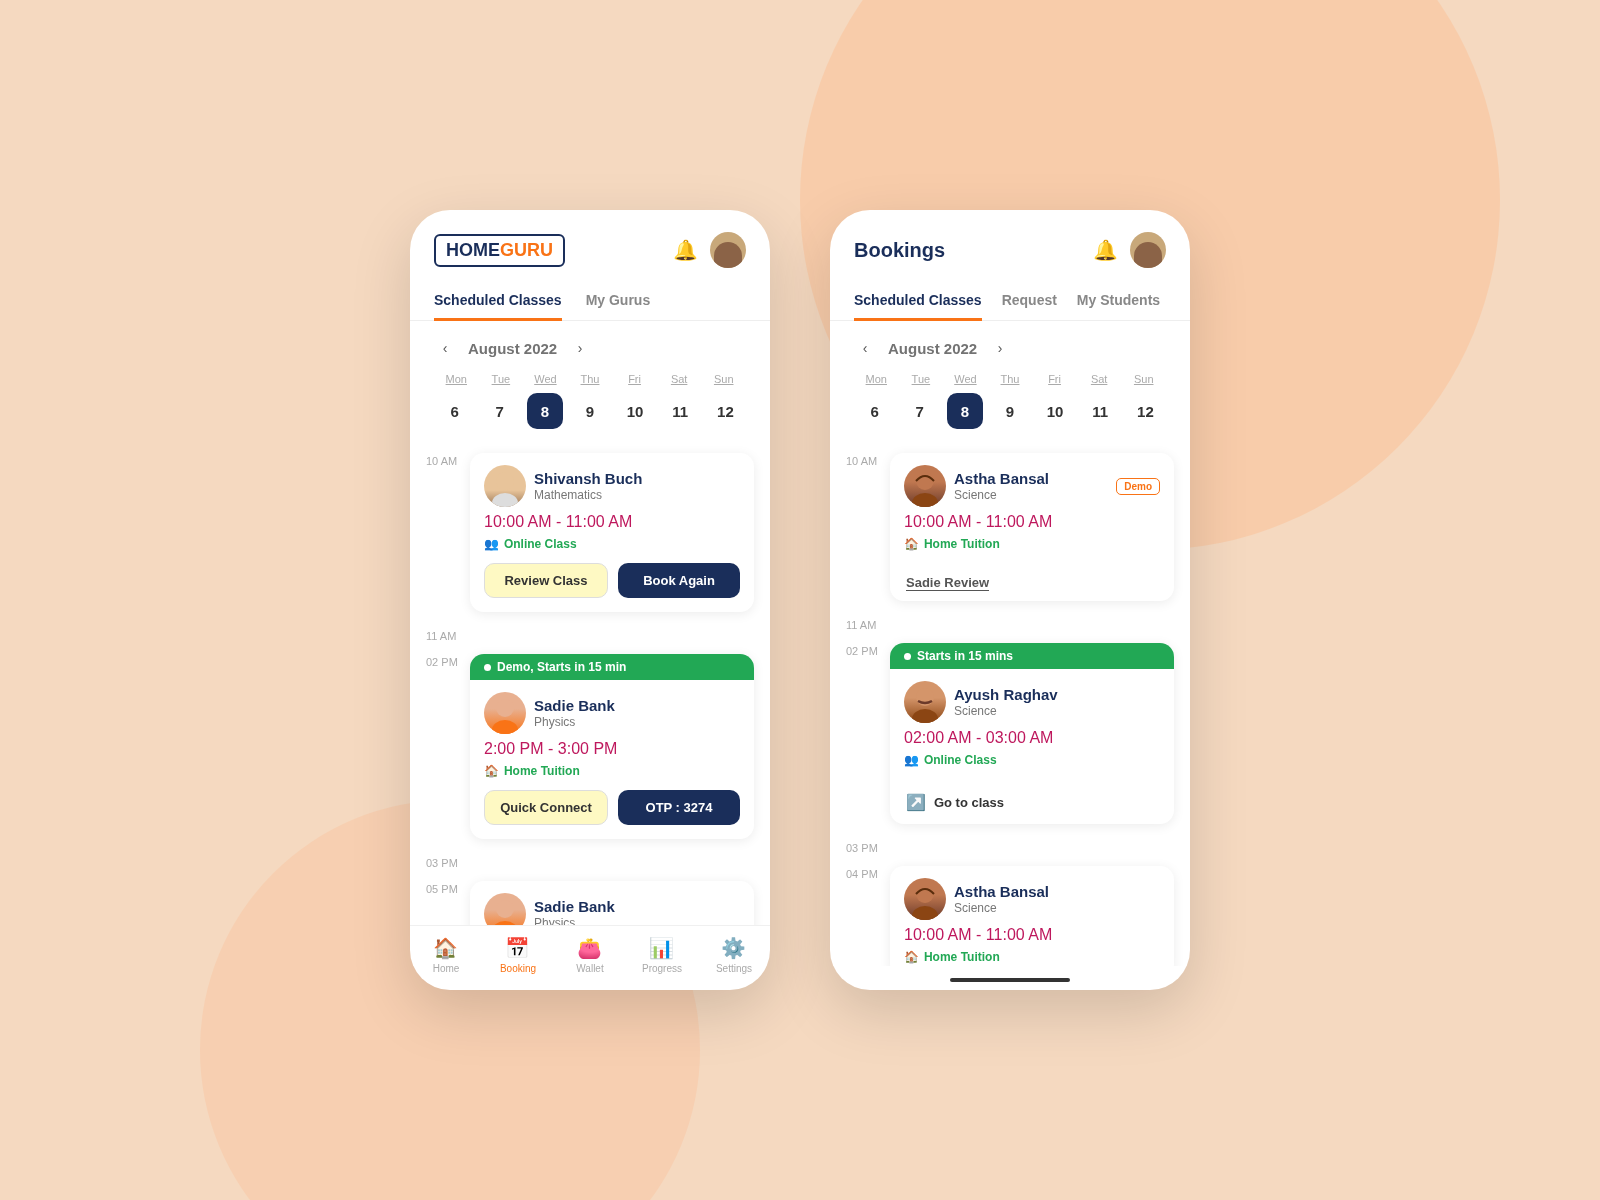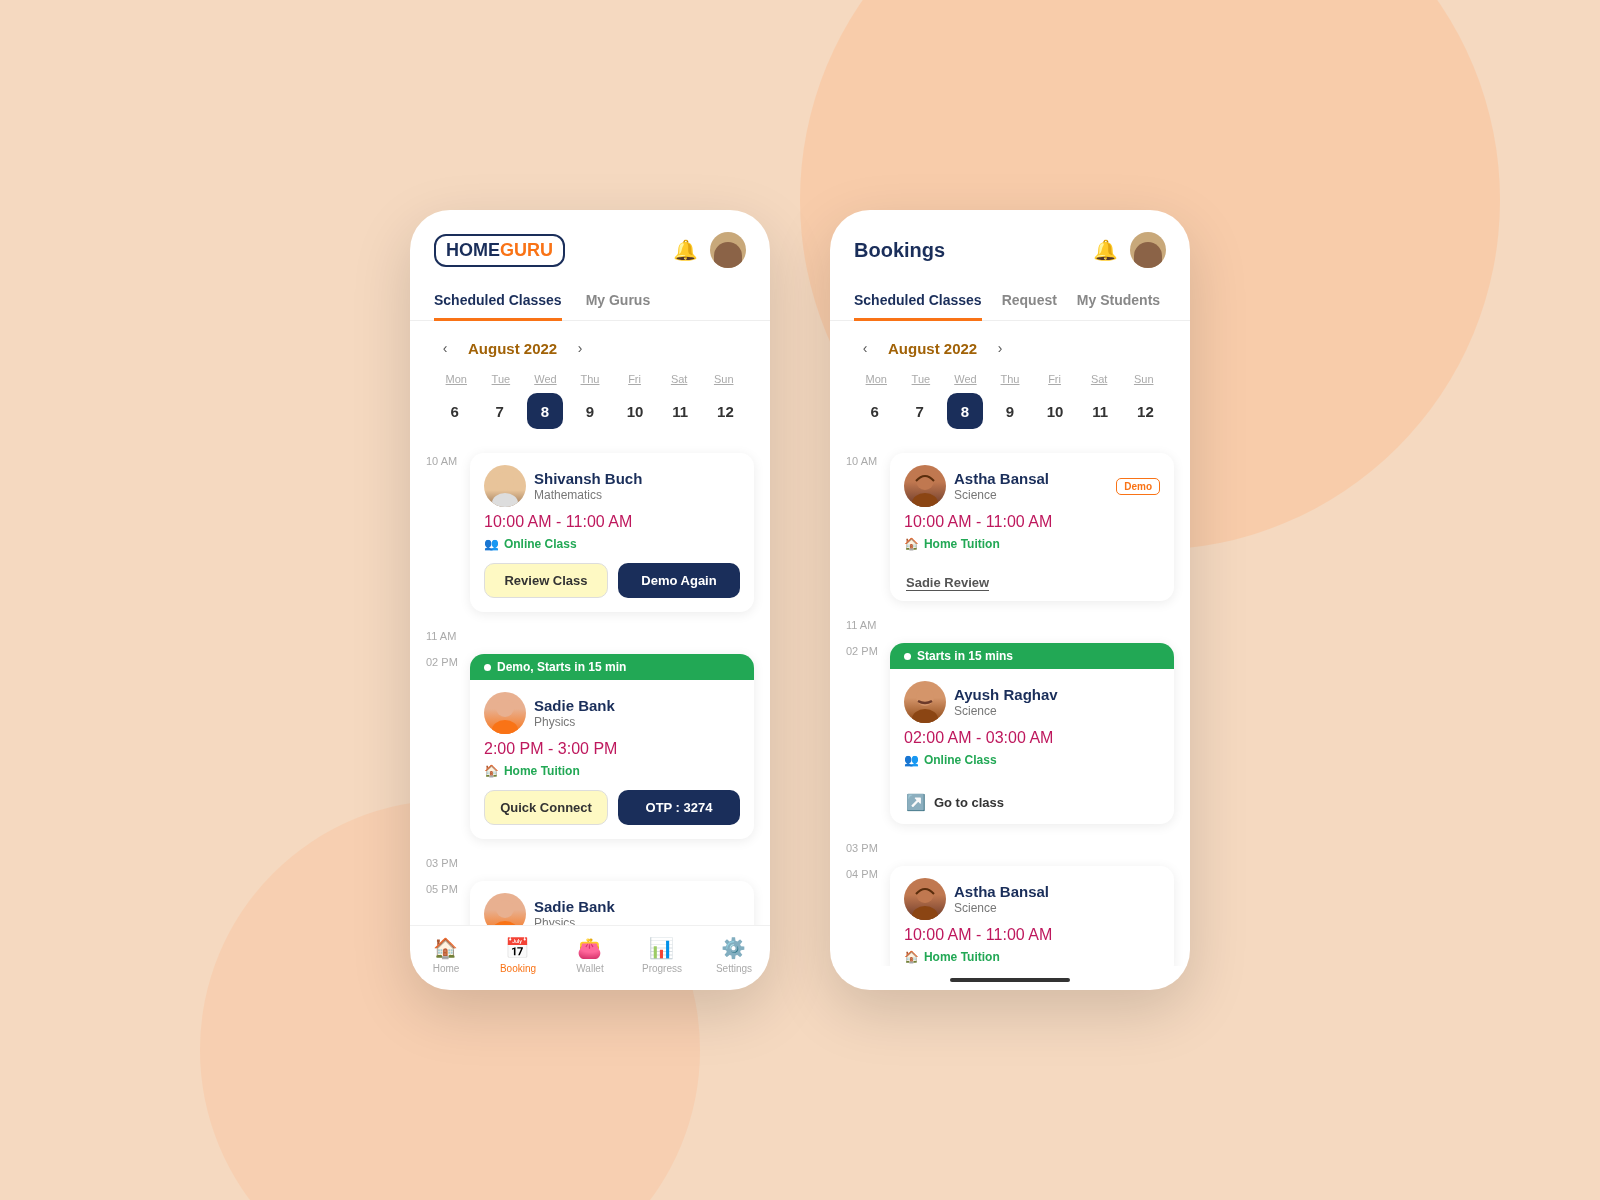--- a/index.html
+++ b/index.html
@@ -63,21 +63,21 @@
     
     .p1-header {
       display: flex;
       align-items: center;
       justify-content: space-between;
       padding: 22px 24px 14px;
     }
 
     .logo {
       border: 2px solid #1a2e5a;
-      border-radius: 12px;
+      border-radius: 6px;
       padding: 4px 10px;
       font-weight: 800;
       font-size: 18px;
     }
     .logo-home { color: #1a2e5a; }
     .logo-guru { color: #f97316; }
 
     .header-icons {
       display: flex;
       align-items: center;
@@ -126,21 +126,21 @@
     }
     .cal-nav {
       display: flex;
       align-items: center;
       gap: 12px;
       margin-bottom: 14px;
     }
     .cal-nav .month {
       font-size: 15px;
       font-weight: 700;
-      color: #a16207;
+      color: #737373;
     }
     .cal-arrow {
       width: 22px; height: 22px;
       display: flex; align-items: center; justify-content: center;
       cursor: pointer;
       color: #555;
       font-size: 14px;
       border-radius: 50%;
     }
     .cal-days-header {
@@ -443,21 +443,21 @@
                   <div class="student-subject">Mathematics</div>
                 </div>
               </div>
               <div class="class-time">10:00 AM - 11:00 AM</div>
               <div class="class-type">
                 <span>👥</span>
                 <span>Online Class</span>
               </div>
               <div class="card-actions">
                 <button class="btn-outline">Review Class</button>
-                <button class="btn-primary">Demo Again</button>
+                <button class="btn-primary">Book Again</button>
               </div>
             </div>
           </div>
         </div>
 
         <div class="time-row">
           <div class="time-label">11 AM</div>
         </div>
 
         <div class="time-row">

